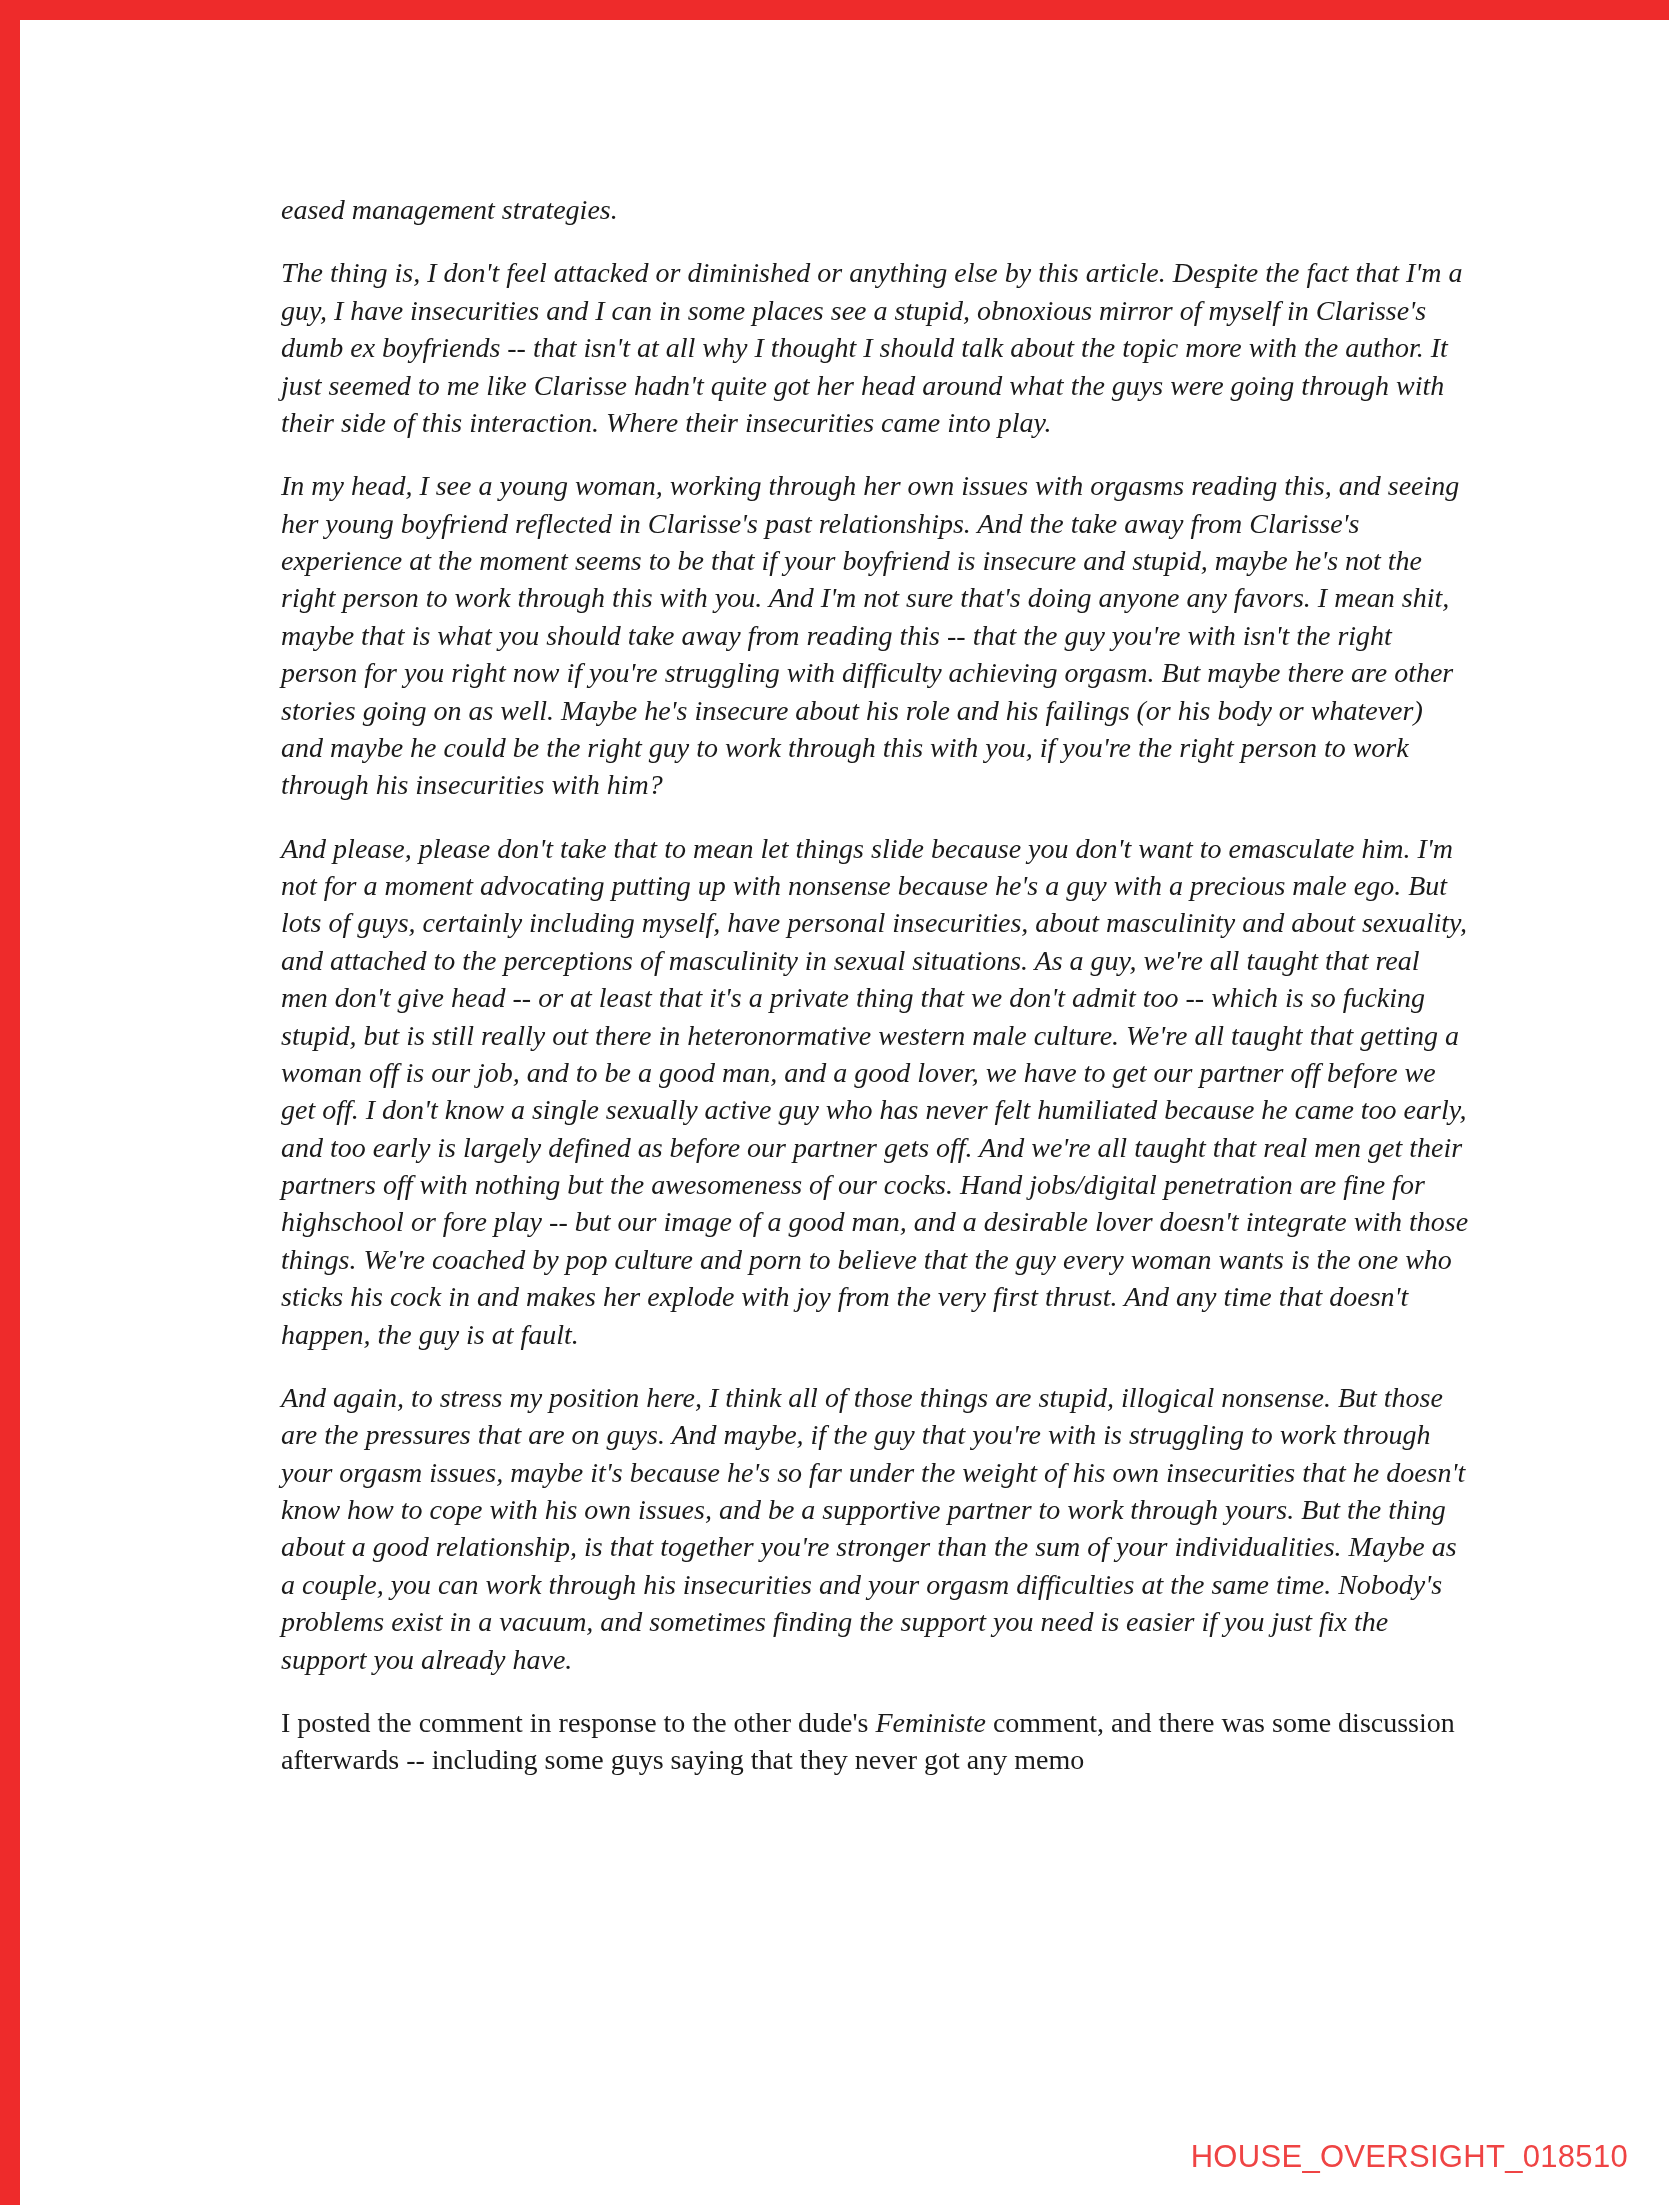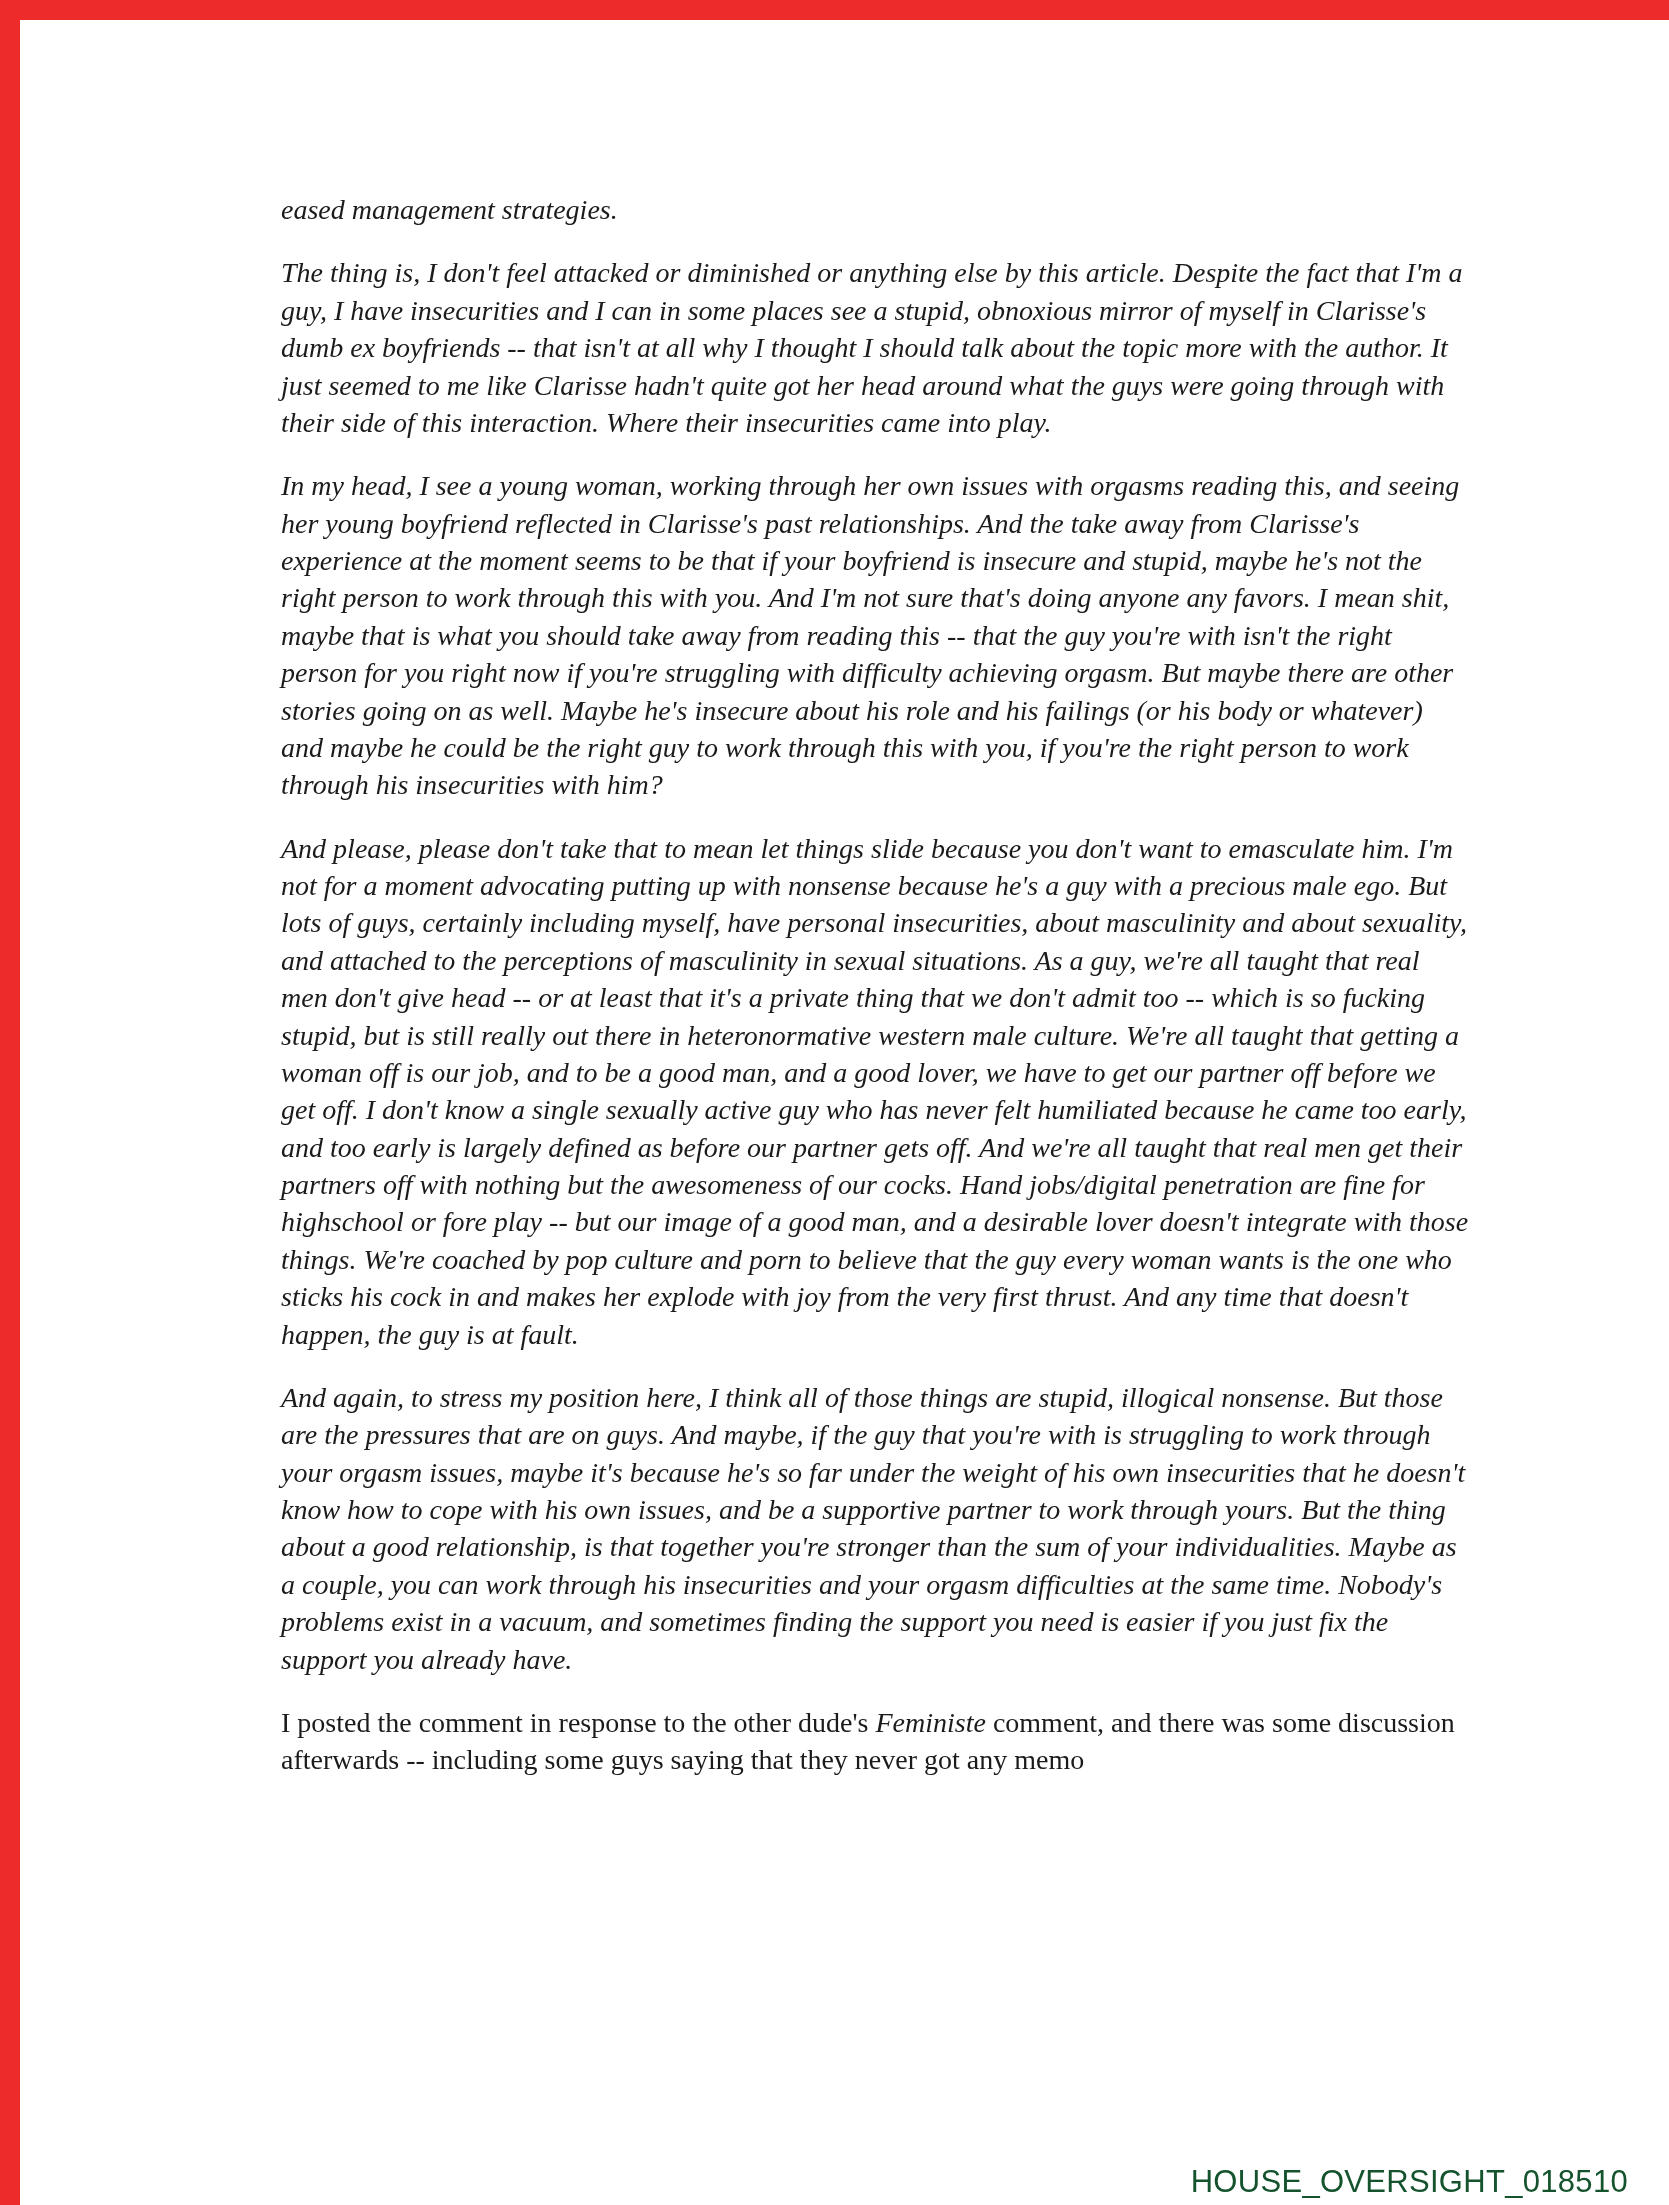--- a/index.html
+++ b/index.html
@@ -49,24 +49,24 @@
     font-style: normal;
     margin: 0;
   }
   .italic-inline {
     font-style: italic;
     font-family: Liberation Serif, serif;
   }
   .footer {
     position: absolute;
     right: 41px;
-    bottom: 5px;
+    bottom: 30px;
     font-family: "Liberation Sans", sans-serif;
     font-size: 31px;
-    color: #14532d;
+    color: #ef4444;
     letter-spacing: 0.3px;
   }
 </style>
 </head>
 <body>
 
 <div class="border-top"></div>
 <div class="border-left"></div>
 
 <div class="content">

